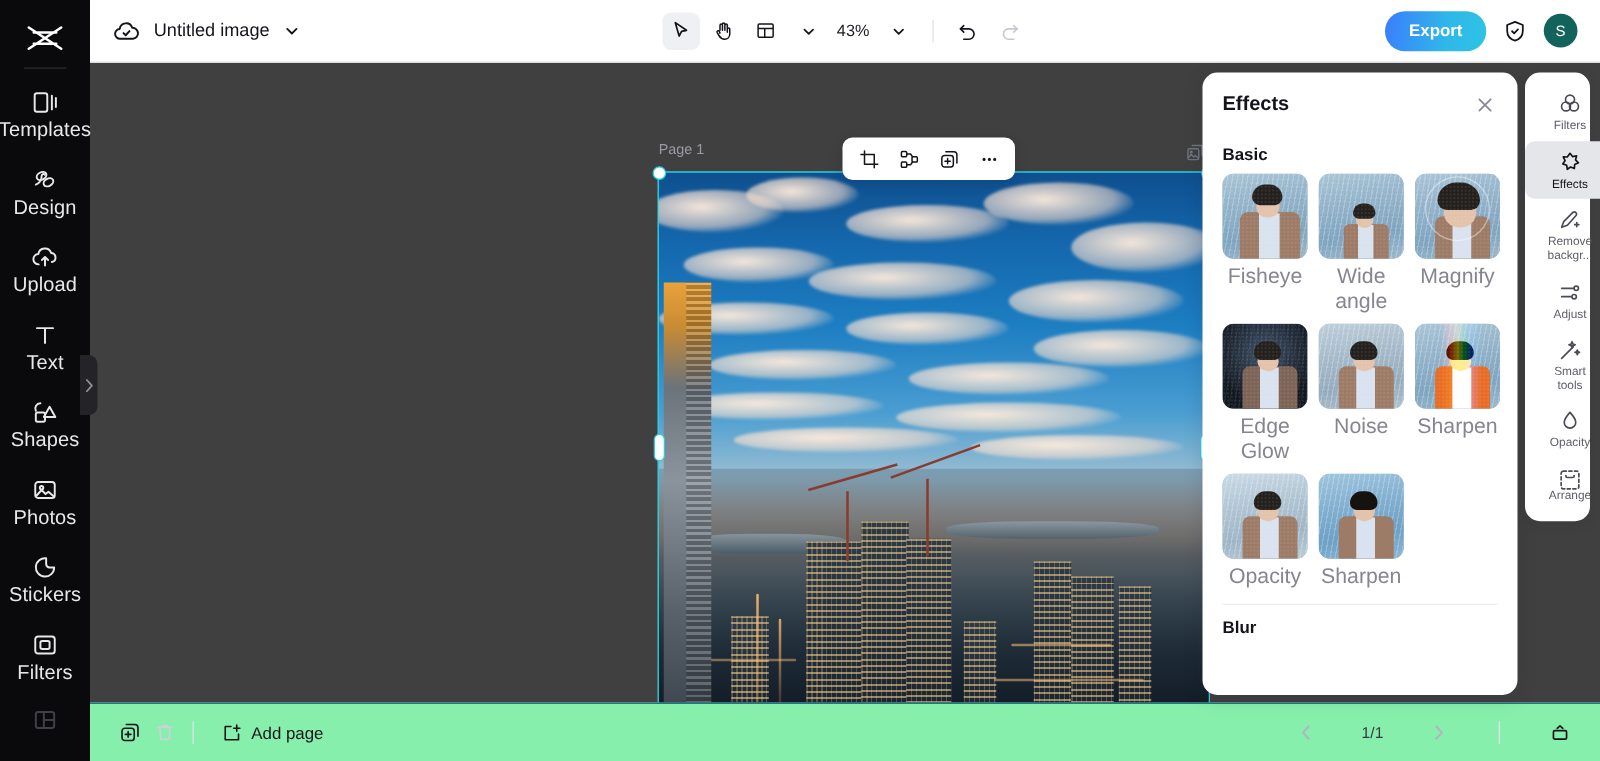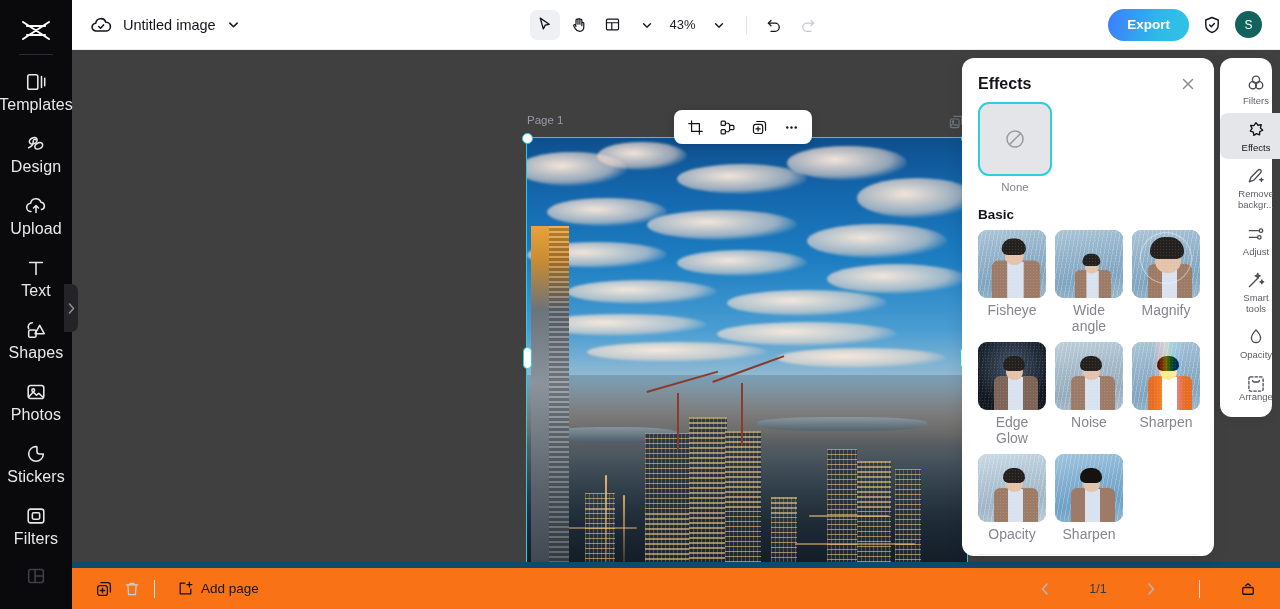--- a/index.html
+++ b/index.html
@@ -134,21 +134,21 @@
   .float-toolbar {
     position: absolute; left: 602px; top: 60px; height: 34px; background: #fff;
     border-radius: 8px; box-shadow: 0 2px 10px rgba(20,20,35,.16);
     display: flex; align-items: center; gap: 2px; padding: 0 6px; z-index: 5;
   }
   .ft-btn { width: 30px; height: 28px; display: flex; align-items: center; justify-content: center; cursor: pointer; border-radius: 5px; }
   .layers-badge { position: absolute; left: 876px; top: 64px; width: 16px; height: 16px; z-index: 5; }
 
   
   .bottombar {
-    height: 47px; background: #f97316; border-top: 6px solid #0c4a6e;
+    height: 47px; background: #86efac; border-top: 1px solid #0c4a6e;
     display: flex; align-items: center; padding: 0 18px; flex: 0 0 47px; position: relative; z-index: 5; justify-content: center;
   }
   .bb-btn { width: 28px; height: 28px; display: flex; align-items: center; justify-content: center; cursor: pointer; }
   .addpage { display: flex; align-items: center; gap: 7px; cursor: pointer; margin-left: 14px; }
   .addpage .lbl { font-size: 13.5px; color: #14141a; }
   .bb-right { margin-left: auto; display: flex; align-items: center; gap: 26px; }
   .pg-count { font-size: 12.5px; color: #3a3a44; min-width: 26px; text-align: center; }
 
   
   .panel {
@@ -178,21 +178,21 @@
   }
   .th-bg { position: absolute; inset: 0;
     background: linear-gradient(170deg, #a9c4d6 0%, #8fb0c8 40%, #7fa4bf 70%, #9ab8cc 100%); }
   .th-water { position:absolute; inset:0;
     background: repeating-linear-gradient(100deg, rgba(255,255,255,.22) 0 1px, rgba(255,255,255,0) 1px 4px); }
   .th-person { position: absolute; left: 16px; bottom: 0; width: 44px; height: 54px; }
   .th-hair { position: absolute; left: 9px; top: 0; width: 22px; height: 15px; border-radius: 10px 10px 6px 6px; background: #23201e; }
   .th-face { position: absolute; left: 12px; top: 8px; width: 17px; height: 16px; border-radius: 8px; background: #e3c3ab; }
   .th-body { position: absolute; left: 0; top: 20px; width: 44px; height: 34px; border-radius: 6px 6px 0 0; background: #9d7b67; }
   .th-shirt { position: absolute; left: 14px; top: 21px; width: 15px; height: 33px; background: #d9e2ef; }
-  .cap { font-size: 14px; color: #85858f; text-align: center; margin-top: 4px; }
+  .cap { font-size: 17px; color: #85858f; text-align: center; margin-top: 4px; }
 
   .fx-edgeglow .th-bg { background: radial-gradient(circle at 50% 35%, #40526a 0%, #121820 72%); }
   .fx-edgeglow .th-water { opacity: .25; }
   .fx-edgeglow .th-body { background: #7d6456; }
   .fx-noise .thumb:after, .fx-fisheye .thumb:after, .fx-wide .thumb:after,
   .fx-magnify .thumb:after, .fx-sharpen1 .thumb:after, .fx-sharpen2 .thumb:after,
   .fx-edgeglow .thumb:after, .fx-tender .thumb:after {
     content:""; position:absolute; inset:0; pointer-events:none;
     background-image: radial-gradient(rgba(255,255,255,.25) .5px, transparent .6px);
     background-size: 3px 3px; opacity:.5;
@@ -576,31 +576,20 @@
     <div class="panel-head">
       <span class="panel-title">Effects</span>
       <span class="panel-close">
         <svg width="16" height="16" viewBox="0 0 16 16" fill="none" stroke="#8b8b95" stroke-width="1.5" stroke-linecap="round">
             <path d="M3.5 3.5l9 9M12.5 3.5l-9 9"></path>
           </svg>
       </span>
     </div>
 
     <div class="panel-body">
-      <div class="cell">
-        <div class="none-tile">
-          <span>
-            <svg width="24" height="24" viewBox="0 0 24 24" fill="none" stroke="#9a9aa3" stroke-width="1.5">
-                <circle cx="12" cy="12" r="8"></circle>
-                <path d="M6.4 17.6L17.6 6.4"></path>
-              </svg>
-          </span>
-        </div>
-        <div class="tile-cap">None</div>
-      </div>
 
       <div class="sec-title">Basic</div>
 
       <div class="grid">
         <div class="cell fx-fisheye">
           <div class="thumb">
             <div class="th-bg"></div>
               <div class="th-water"></div>
             <div class="th-person">
                 <div class="th-body"></div>

